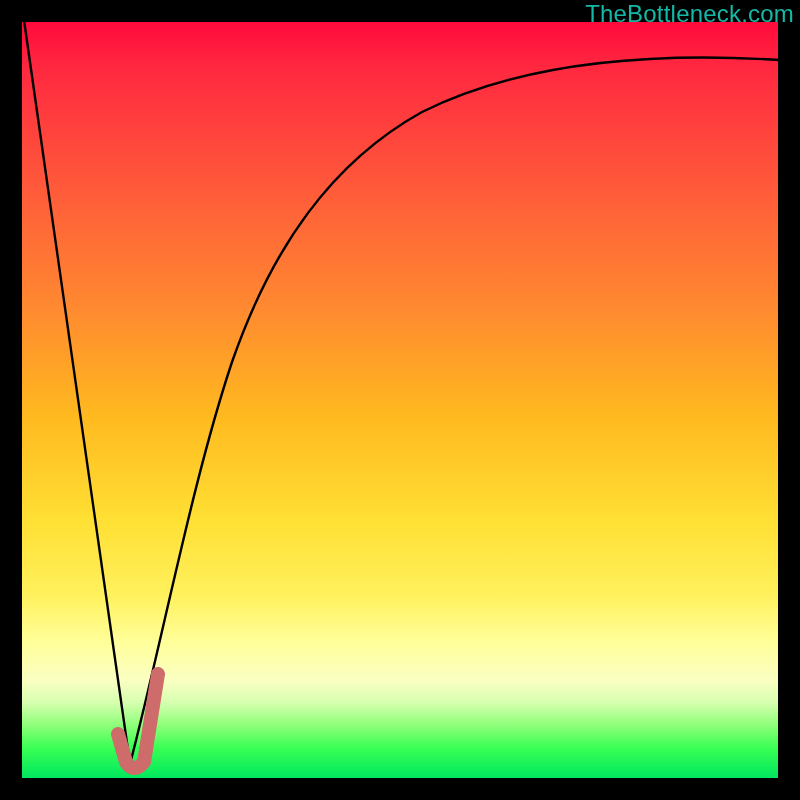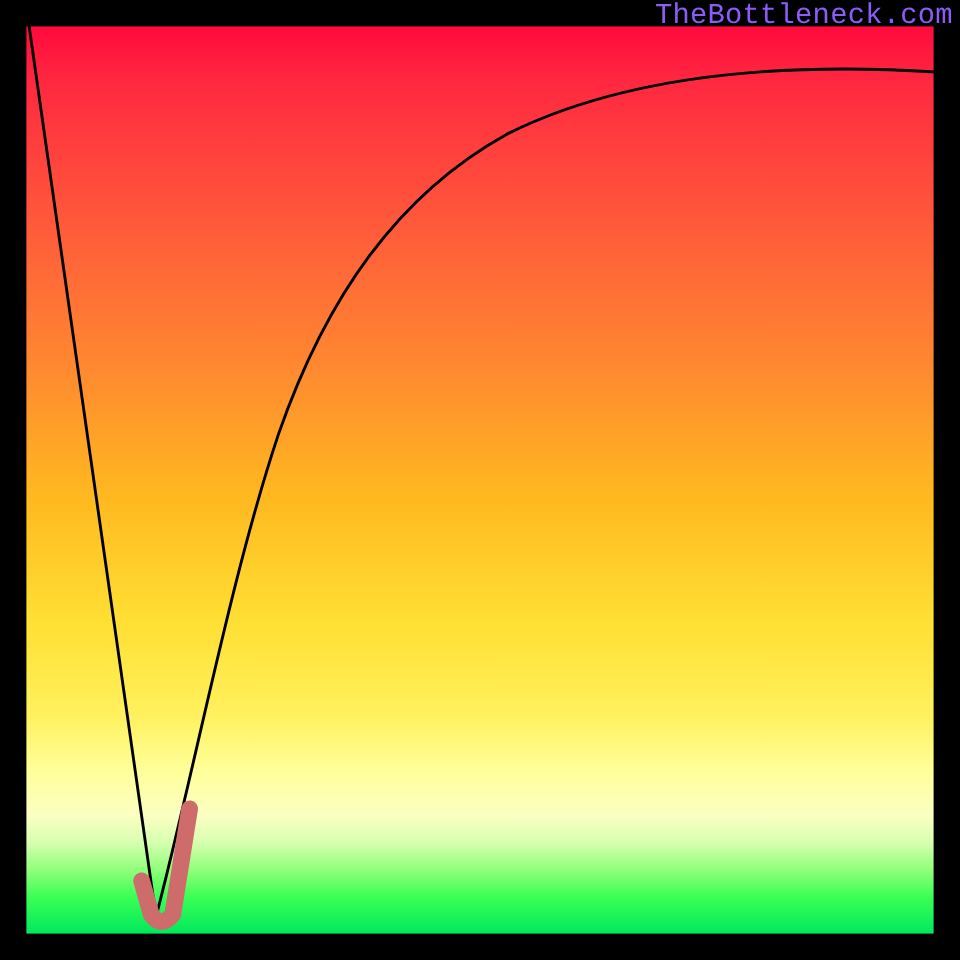--- a/index.html
+++ b/index.html
@@ -37,26 +37,25 @@
       #d7ffb0 90%,
       #8fff7a 93%,
       #3aff55 96%,
       #00e85e 100%
     );
   }
   .watermark {
     position: absolute;
     top: 0px;
     right: 6px;
-    color: #8b5cf6;
+    color: #14b8a6;
     font-size: 24px;
     font-weight: 500;
     letter-spacing: 0.2px;
     user-select: none;
-    font-family: Liberation Mono, monospace;
   }
   svg.curves {
     position: absolute;
     left: 0;
     top: 0;
     width: 756px;
     height: 756px;
     overflow: visible;
   }
 </style>

